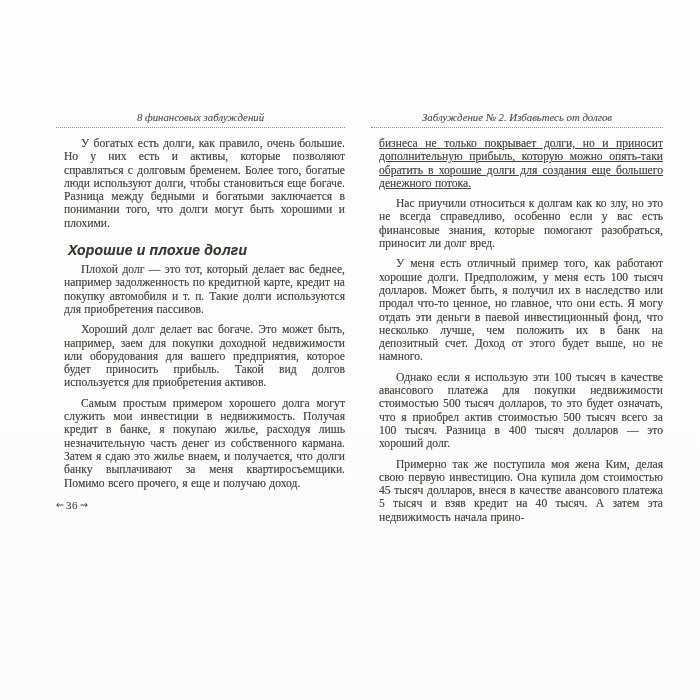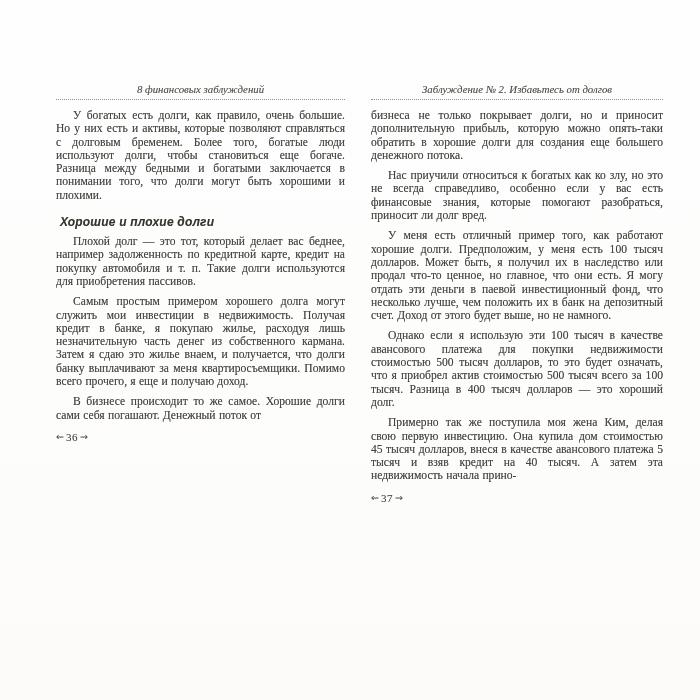--- a/index.html
+++ b/index.html
@@ -12,57 +12,57 @@
   .book-spread {
     position: relative;
     width: 700px;
     height: 700px;
     overflow: hidden;
     background: linear-gradient(180deg, #fefefe 0%, #fdfdfc 55%, #fcfbf9 100%);
     font-family: "Liberation Serif", serif;
   }
   .page-col {
     position: absolute;
-    top: 83px;
+    top: 111px;
   }
   .page-col.left  { left: 56px;  width: 289px; }
   .page-col.right { left: 371px; width: 292px; }
 
   .running-head {
     text-align: center;
     font-style: italic;
     font-size: 10.8px;
     line-height: 13px;
     color: #53504b;
     padding-bottom: 3px;
     border-bottom: 1px dotted #908e89;
     margin-bottom: 9px;
     text-shadow: 0 0 0.5px rgba(95,90,84,0.45);
   }
 
   .body-text p {
-    margin: 0 0 7px 0;
+    margin: 0 0 7px 8px;
     font-size: 11.6px;
     line-height: 13.3px;
     text-align: justify;
     text-indent: 17px;
     color: #45433e;
     text-shadow: 0 0 0.5px rgba(80,76,70,0.5);
     word-spacing: 0.4px;
   }
-  .body-text p.no-indent { text-indent: 0; }
+  .body-text p.no-indent { text-indent: 0; text-decoration: underline; }
 
   .section-heading {
     font-family: "Liberation Sans", sans-serif;
     font-style: italic;
     font-weight: bold;
-    font-size: 12px;
+    font-size: 14px;
     line-height: 16px;
     color: #37352f;
-    margin: 12px 0 5px 4px;
+    margin: 12px 0 5px 12px;
     letter-spacing: 0.2px;
     text-shadow: 0 0 0.5px rgba(70,66,60,0.45);
   }
 
   .page-footer {
     margin-top: 5px;
     text-align: left;
     font-size: 11px;
     line-height: 16px;
     color: #4b4944;
@@ -84,38 +84,35 @@
 
 <div class="book-spread">
 
   <div class="page-col left">
     <div class="running-head">8 финансовых заблуждений</div>
 
     <div class="body-text">
       <p>У богатых есть долги, как правило, очень большие. Но у них есть и активы, которые позволяют справляться с долговым бременем. Более того, богатые люди используют долги, чтобы становиться еще богаче. Разница между бедными и богатыми заключается в понимании того, что долги могут быть хорошими и плохими.</p>
       <div class="section-heading">Хорошие и плохие долги</div>
       <p>Плохой долг — это тот, который делает вас беднее, например задолженность по кредитной карте, кредит на покупку автомобиля и т. п. Такие долги используются для приобретения пассивов.</p>
+      <p>Хороший долг делает вас богаче. Это может быть, например, заем для покупки доходной недвижимости или оборудования для вашего предприятия, которое будет приносить прибыль. Такой вид долгов используется для приобретения активов.</p>
       <p>Самым простым примером хорошего долга могут служить мои инвестиции в недвижимость. Получая кредит в банке, я покупаю жилье, расходуя лишь незначительную часть денег из собственного кармана. Затем я сдаю это жилье внаем, и получается, что долги банку выплачивают за меня квартиросъемщики. Помимо всего прочего, я еще и получаю доход.</p>
-      <p>В бизнесе происходит то же самое. Хорошие долги сами себя погашают. Денежный поток от</p>
     </div>
 
     <div class="page-footer">
       <span class="ornament">⇜</span><span class="page-number">36</span><span class="ornament">⇝</span>
     </div>
   </div>
 
   <div class="page-col right">
     <div class="running-head">Заблуждение № 2. Избавьтесь от долгов</div>
 
     <div class="body-text">
       <p class="no-indent">бизнеса не только покрывает долги, но и приносит дополнительную прибыль, которую можно опять-таки обратить в хорошие долги для создания еще большего денежного потока.</p>
-      <p>Нас приучили относиться к богатых как ко злу, но это не всегда справедливо, особенно если у вас есть финансовые знания, которые помогают разобраться, приносит ли долг вред.</p>
+      <p>Нас приучили относиться к долгам как ко злу, но это не всегда справедливо, особенно если у вас есть финансовые знания, которые помогают разобраться, приносит ли долг вред.</p>
       <p>У меня есть отличный пример того, как работают хорошие долги. Предположим, у меня есть 100 тысяч долларов. Может быть, я получил их в наследство или продал что-то ценное, но главное, что они есть. Я могу отдать эти деньги в паевой инвестиционный фонд, что несколько лучше, чем положить их в банк на депозитный счет. Доход от этого будет выше, но не намного.</p>
       <p>Однако если я использую эти 100 тысяч в качестве авансового платежа для покупки недвижимости стоимостью 500 тысяч долларов, то это будет означать, что я приобрел актив стоимостью 500 тысяч всего за 100 тысяч. Разница в 400 тысяч долларов — это хороший долг.</p>
       <p>Примерно так же поступила моя жена Ким, делая свою первую инвестицию. Она купила дом стоимостью 45 тысяч долларов, внеся в качестве авансового платежа 5 тысяч и взяв кредит на 40 тысяч. А затем эта недвижимость начала прино-</p>
     </div>
 
-    <div class="page-footer">
-      <span class="ornament">⇜</span><span class="page-number">37</span><span class="ornament">⇝</span>
-    </div>
   </div>
 
 </div>
 
 </body></html>

